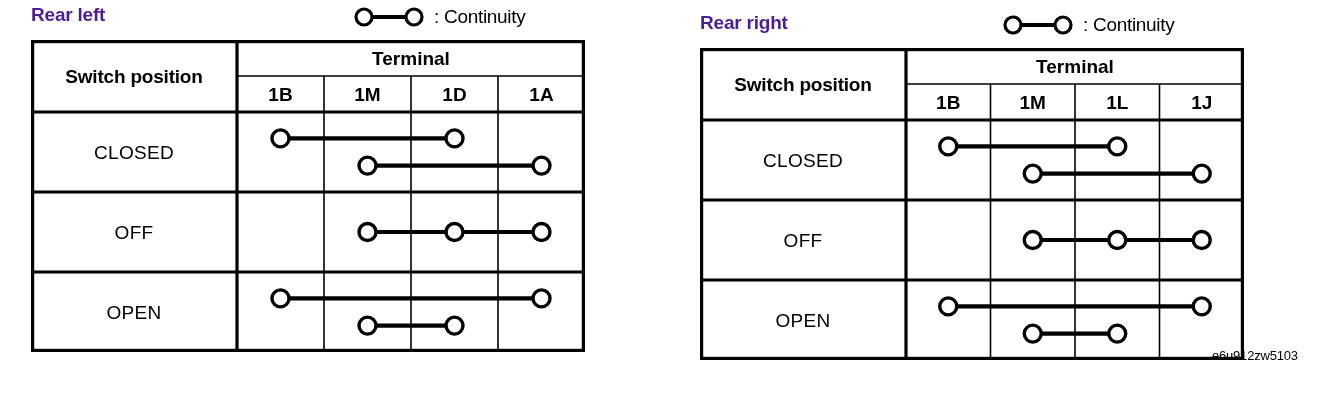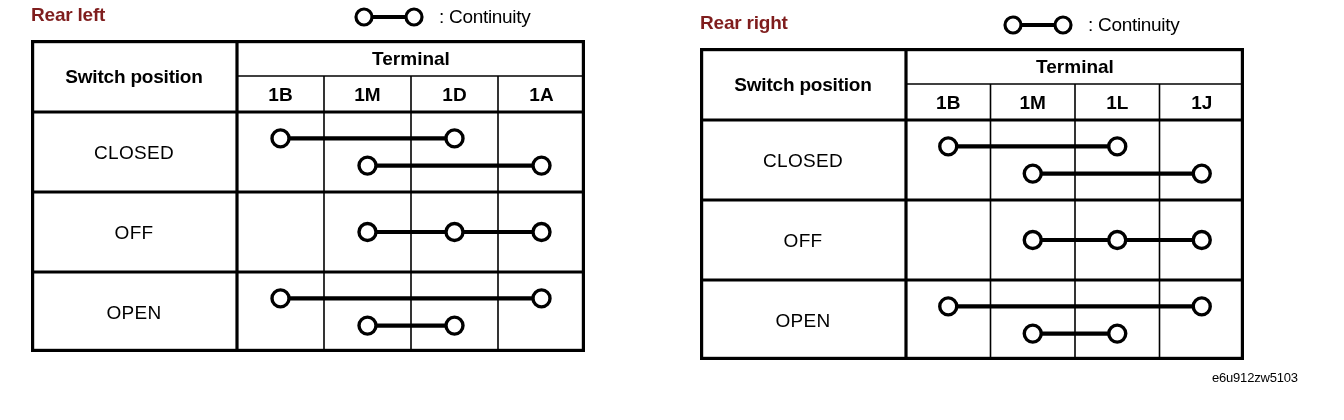--- a/index.html
+++ b/index.html
@@ -18,41 +18,40 @@
     position: absolute;
     top: 0;
   }
   #panel-left  { left: 0px;   width: 660px; height: 420px; }
   #panel-right { left: 669px; width: 675px; height: 420px; margin-top: 8px; }
 
   .panel-title {
     position: absolute;
     font-size: 19px;
     font-weight: bold;
-    color: #7f1d1d;
+    color: #4c1d95;
     letter-spacing: -0.2px;
     white-space: nowrap;
   }
   .legend {
     position: absolute;
     display: flex;
     align-items: center;
-    gap: 5px;
     white-space: nowrap;
   }
   .legend-text {
     font-size: 19px;
     color: #000;
     letter-spacing: -0.3px;
   }
   .table-svg { position: absolute; }
   .footer-code {
     position: absolute;
     left: 1212px;
-    top: 370px;
+    top: 348px;
     font-size: 13px;
     font-family: "Liberation Sans", sans-serif;
     color: #000;
     letter-spacing: -0.2px;
   }
   svg text { font-family: "Liberation Sans", sans-serif; fill: #000; }
   .th-bold { font-weight: bold; font-size: 19px; letter-spacing: -0.2px; }
   .th-term { font-weight: bold; font-size: 19px; }
   .td-pos  { font-size: 19px; letter-spacing: 0.3px; }
 </style>

